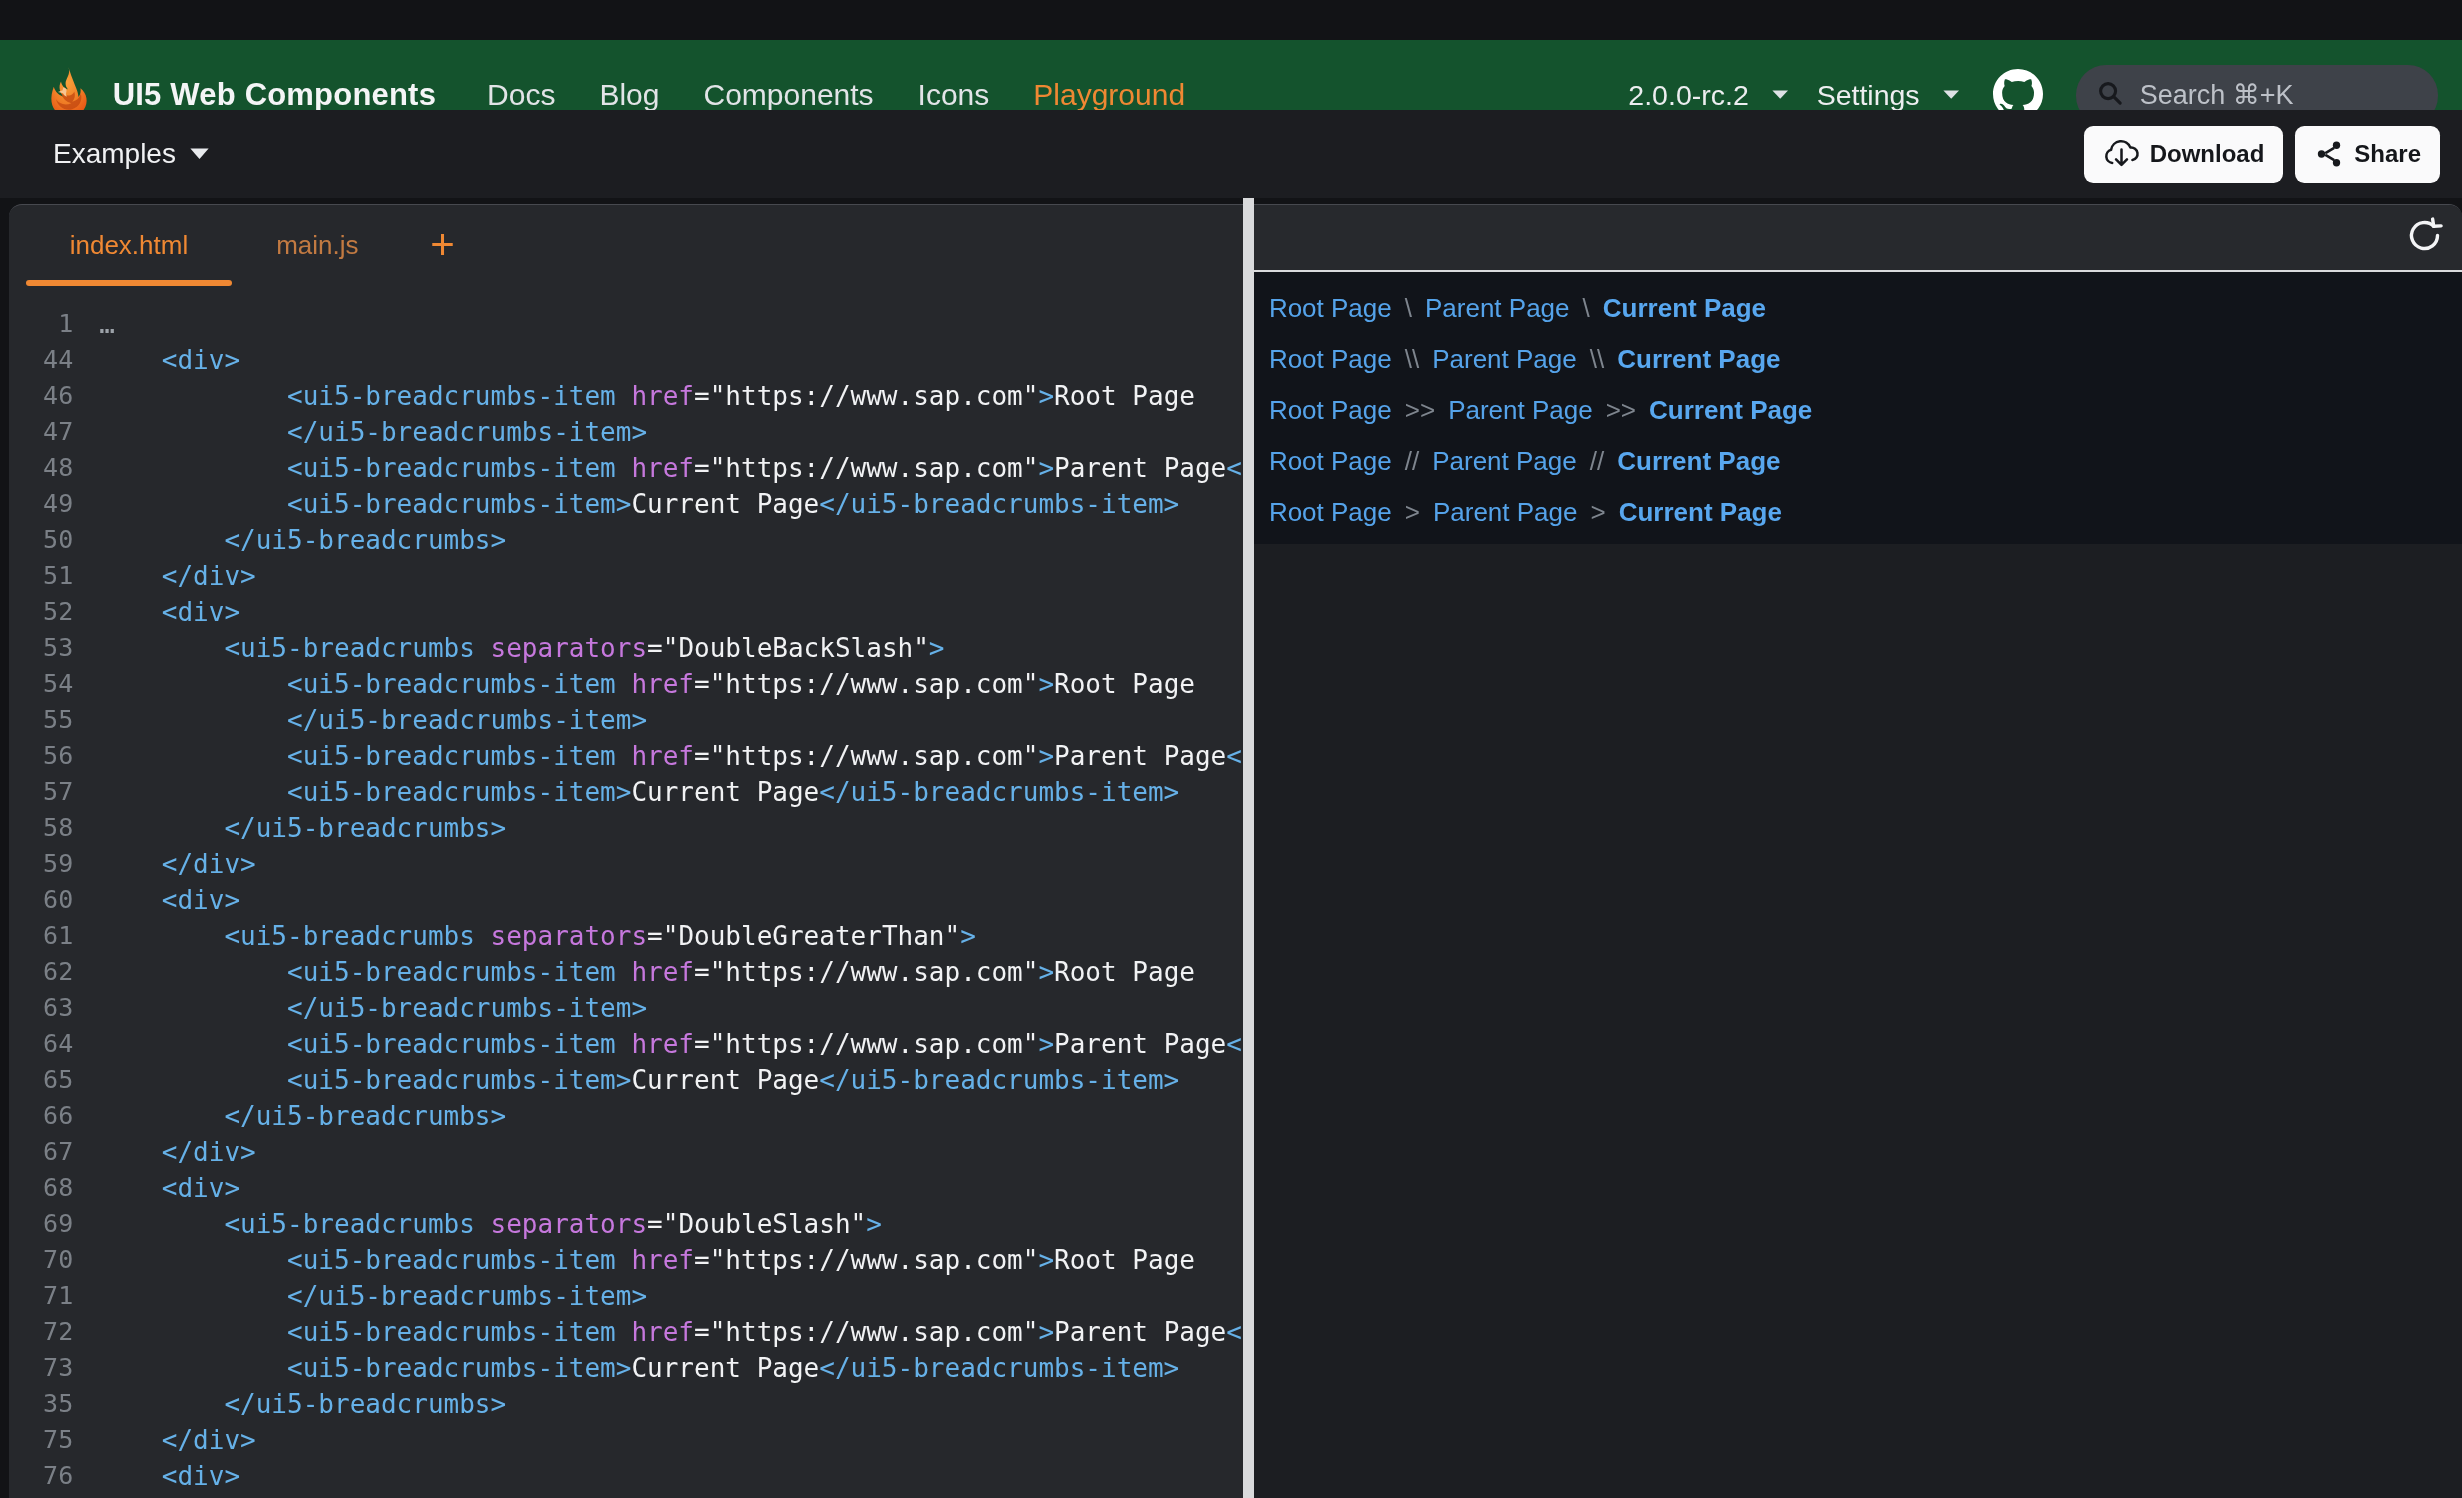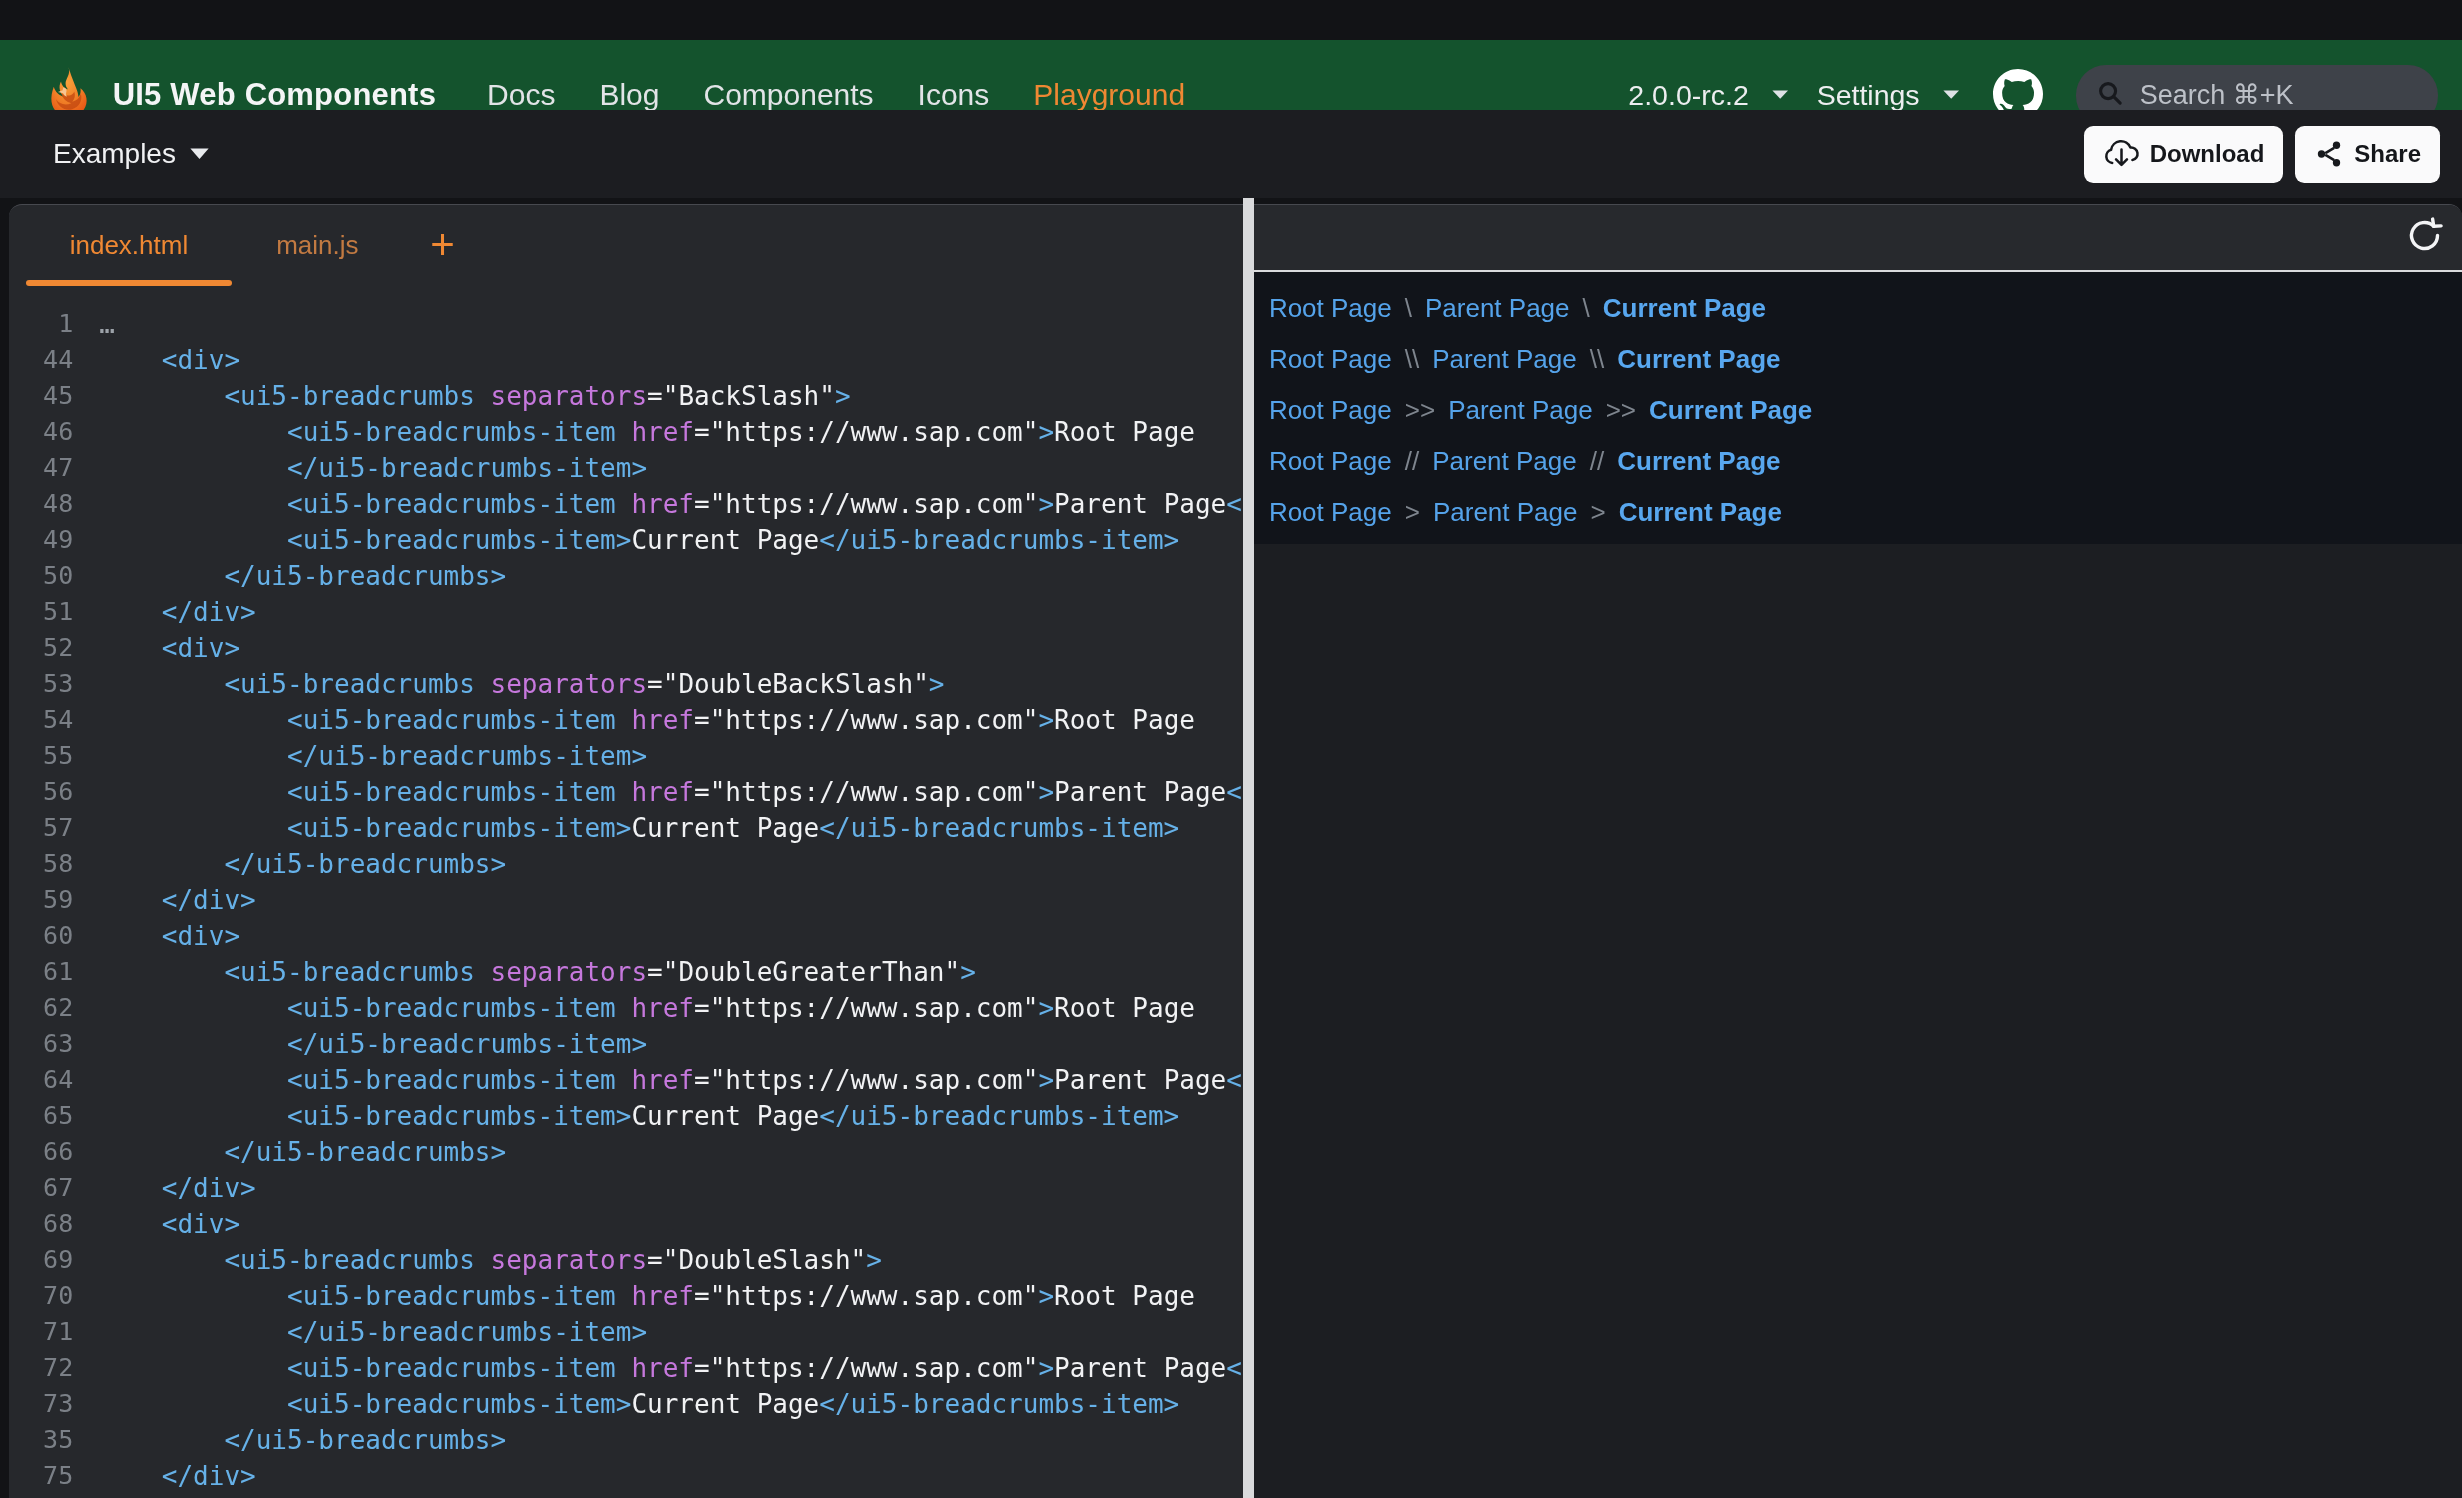--- a/index.html
+++ b/index.html
@@ -222,21 +222,20 @@
             </div>
             <div class="tab">
               <span>main.js</span>
             </div>
           </div>
         <button class="add-tab">+</button>
       </div>
       <div class="code">
           <div class="code-line"><span class="ln">1</span><span class="lc"><span class="tok-d">…</span></span></div>
           <div class="code-line"><span class="ln">44</span><span class="lc"><span class="tok-t">    &lt;div&gt;</span></span></div>
-          <div class="code-line"><span class="ln">45</span><span class="lc"><span class="tok-t">        &lt;ui5-breadcrumbs </span><span class="tok-a">separators</span><span class="tok-p">="BackSlash"</span><span class="tok-t">&gt;</span></span></div>
           <div class="code-line"><span class="ln">46</span><span class="lc"><span class="tok-t">            &lt;ui5-breadcrumbs-item </span><span class="tok-a">href</span><span class="tok-p">="https://www.sap.com"</span><span class="tok-t">&gt;</span><span class="tok-p">Root Page</span></span></div>
           <div class="code-line"><span class="ln">47</span><span class="lc"><span class="tok-t">            &lt;/ui5-breadcrumbs-item&gt;</span></span></div>
           <div class="code-line"><span class="ln">48</span><span class="lc"><span class="tok-t">            &lt;ui5-breadcrumbs-item </span><span class="tok-a">href</span><span class="tok-p">="https://www.sap.com"</span><span class="tok-t">&gt;</span><span class="tok-p">Parent Page</span><span class="tok-t">&lt;/ui5-breadcrumbs-item&gt;</span></span></div>
           <div class="code-line"><span class="ln">49</span><span class="lc"><span class="tok-t">            &lt;ui5-breadcrumbs-item&gt;</span><span class="tok-p">Current Page</span><span class="tok-t">&lt;/ui5-breadcrumbs-item&gt;</span></span></div>
           <div class="code-line"><span class="ln">50</span><span class="lc"><span class="tok-t">        &lt;/ui5-breadcrumbs&gt;</span></span></div>
           <div class="code-line"><span class="ln">51</span><span class="lc"><span class="tok-t">    &lt;/div&gt;</span></span></div>
           <div class="code-line"><span class="ln">52</span><span class="lc"><span class="tok-t">    &lt;div&gt;</span></span></div>
           <div class="code-line"><span class="ln">53</span><span class="lc"><span class="tok-t">        &lt;ui5-breadcrumbs </span><span class="tok-a">separators</span><span class="tok-p">="DoubleBackSlash"</span><span class="tok-t">&gt;</span></span></div>
           <div class="code-line"><span class="ln">54</span><span class="lc"><span class="tok-t">            &lt;ui5-breadcrumbs-item </span><span class="tok-a">href</span><span class="tok-p">="https://www.sap.com"</span><span class="tok-t">&gt;</span><span class="tok-p">Root Page</span></span></div>
           <div class="code-line"><span class="ln">55</span><span class="lc"><span class="tok-t">            &lt;/ui5-breadcrumbs-item&gt;</span></span></div>

